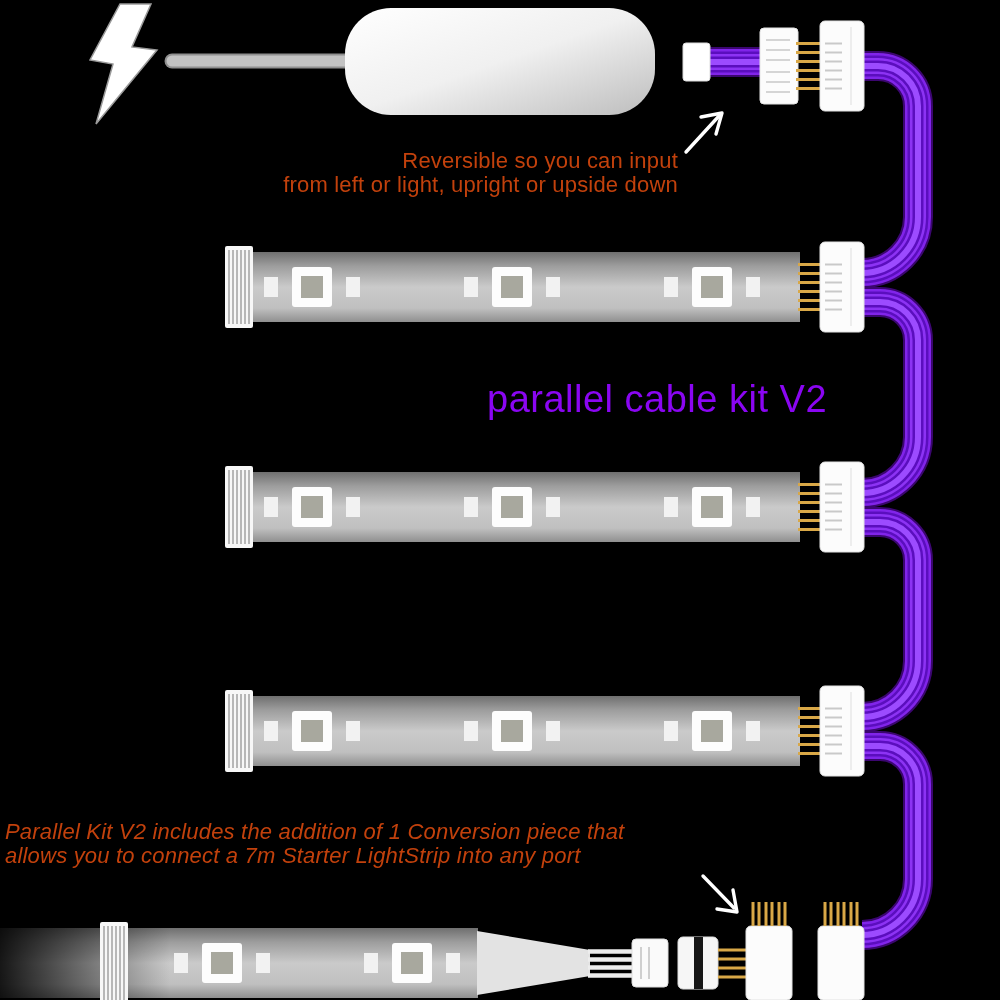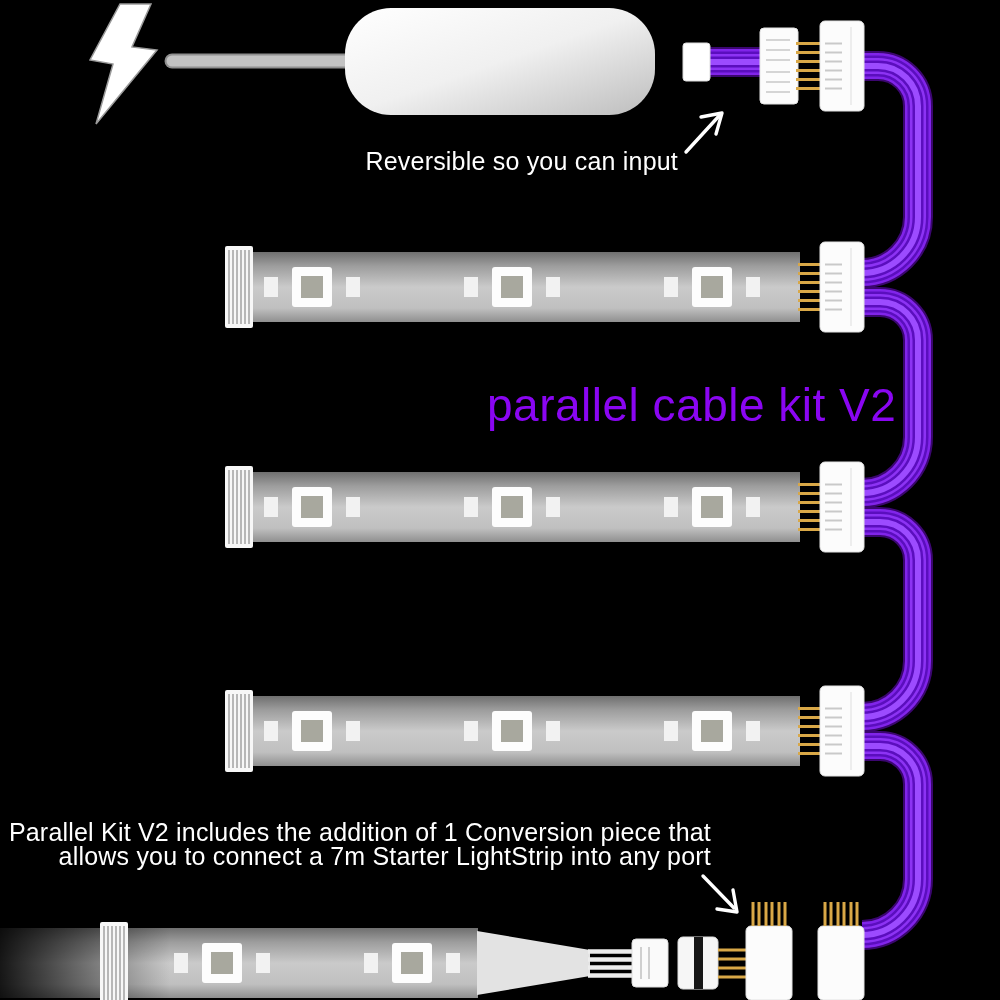--- a/index.html
+++ b/index.html
@@ -7,32 +7,32 @@
     position: relative;
     width: 1000px;
     height: 1000px;
     background: #000;
     overflow: hidden;
     font-family: "Liberation Sans", sans-serif;
   }
   .canvas svg { position: absolute; top: 0; left: 0; }
   .caption {
     position: absolute;
-    color: #ffffff;
-    font-size: 25px;
+    color: #c2410c;
+    font-size: 22px;
     line-height: 24px;
     letter-spacing: 0.2px;
   }
   .caption-reversible { top: 149px; left: 178px; width: 500px; text-align: right; }
-  .caption-conversion { top: 820px; left: 5px; width: 706px; text-align: right; }
+  .caption-conversion { top: 820px; left: 5px; width: 706px; text-align: left; font-style: italic; }
   .product-title {
     position: absolute;
     top: 378px;
     left: 487px;
-    font-size: 46px;
+    font-size: 38px;
     color: #8A06F2;
     letter-spacing: 0.5px;
     white-space: nowrap;
   }
 </style>
 </head>
 <body>
 
 <div class="canvas">
 
@@ -152,20 +152,21 @@
       <path d="M701,117 L722,113 L716,134"></path>
     </g>
     <g stroke="#ffffff" stroke-width="3.4" fill="none" stroke-linecap="round" stroke-linejoin="round">
       <path d="M703,876 L734,908"></path>
       <path d="M717,909 L737,912 L733,890"></path>
     </g>
   </svg>
 
   <div class="caption caption-reversible">
     <div>Reversible so you can input</div>
+    <div>from left or light, upright or upside down</div>
   </div>
 
   <div class="product-title">parallel cable kit V2</div>
 
   <div class="caption caption-conversion">
     <div>Parallel Kit V2 includes the addition of 1 Conversion piece that</div>
     <div>allows you to connect a 7m Starter LightStrip into any port</div>
   </div>
 
 </div>

